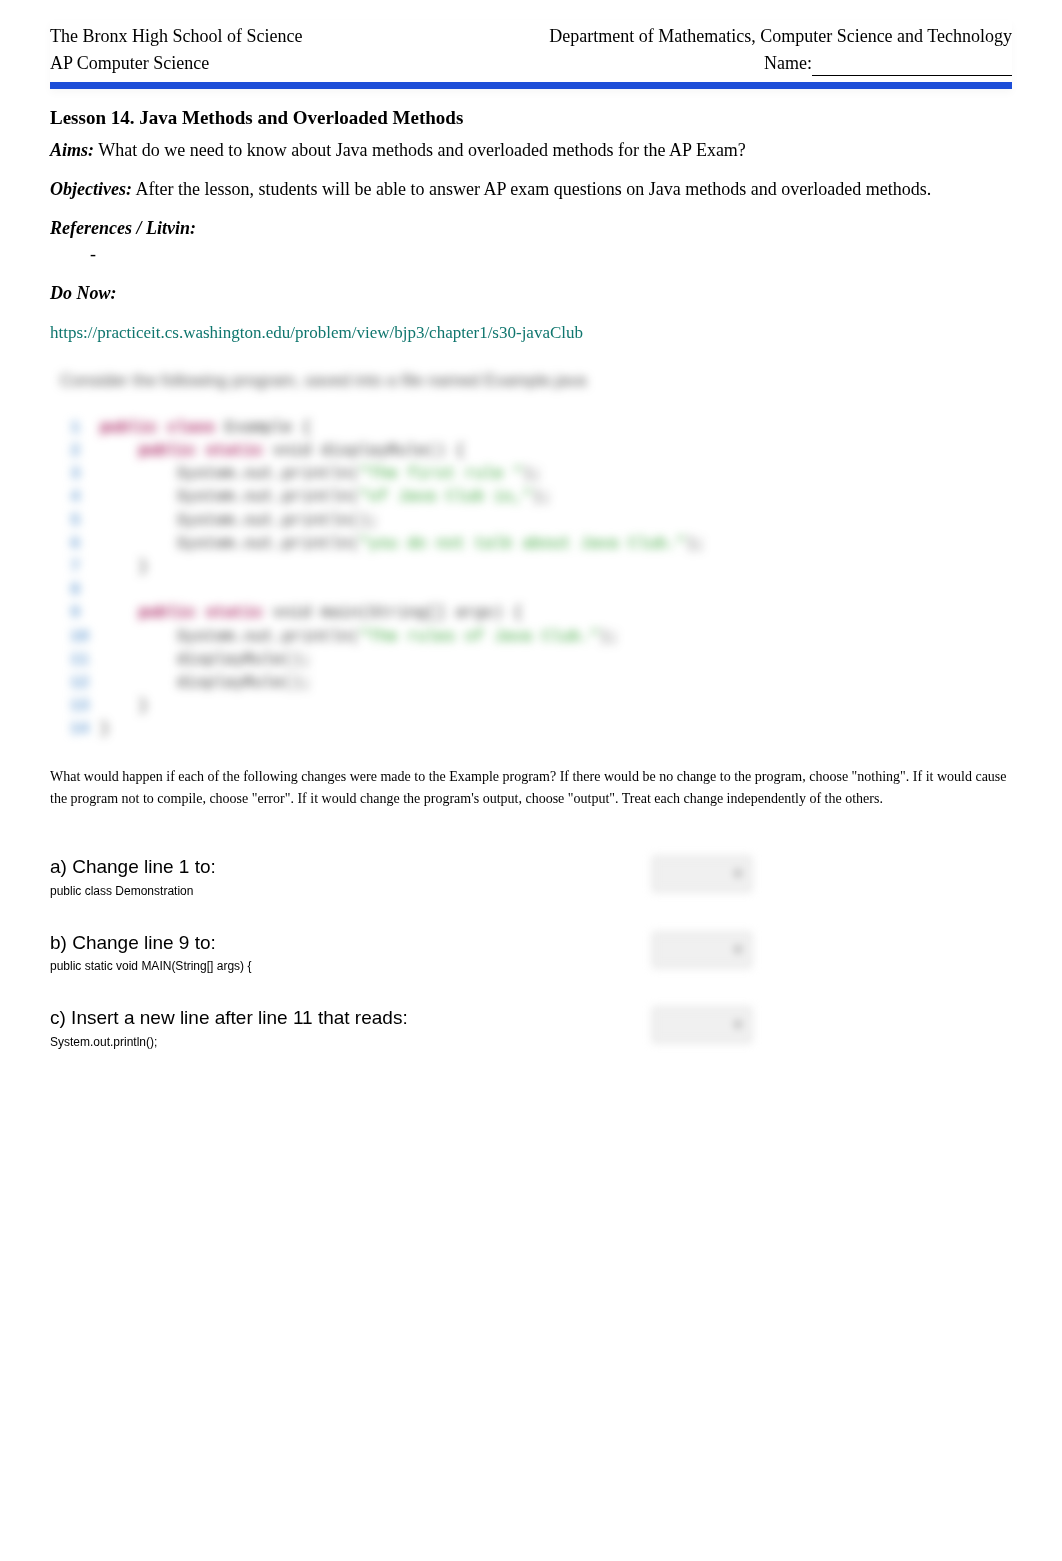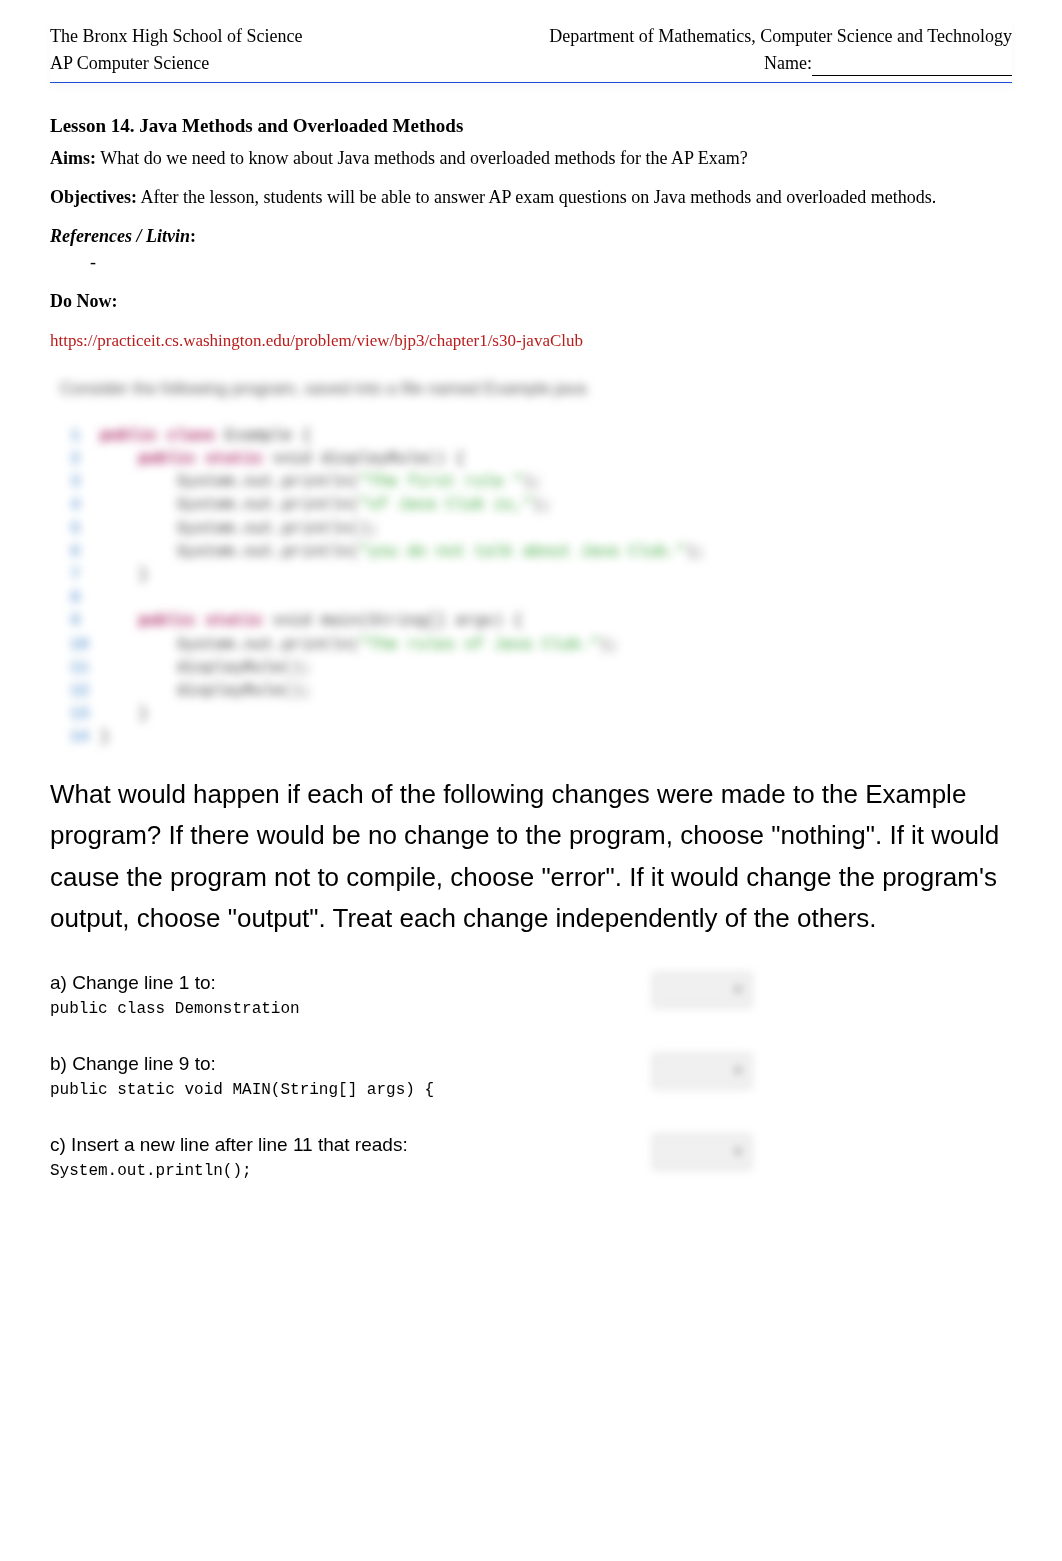--- a/index.html
+++ b/index.html
@@ -15,58 +15,59 @@
       color: #000;
       font-size: 18px;
       line-height: 1.4;
     }
     .header-row {
       display: flex;
       justify-content: space-between;
       padding-bottom: 2px;
     }
     .header-block {
-      border-bottom: 1px solid #1d4ed8;
+      border-bottom: 7px solid #1d4ed8;
       box-shadow: 0 4px 8px rgba(0,0,0,0.03);
-      margin-bottom: 30px;
+      margin-bottom: 16px;
       padding: 4px 0;
     }
     .name-line {
       border-bottom: 1px solid #000;
       display: inline-block;
       width: 200px;
       height: 1em;
       vertical-align: bottom;
     }
     .title {
       font-weight: bold;
       font-size: 19px;
       margin-bottom: 6px;
     }
     .section {
       margin-bottom: 14px;
     }
     .bold {
       font-weight: bold;
+      font-style: italic;
     }
     .italic {
       font-style: italic;
     }
     .bullet-list {
       padding-left: 40px;
     }
     .bullet-item {
       display: flex;
       gap: 20px;
     }
     .bullet-dash {
       flex-shrink: 0;
     }
     .link {
-      color: #b91c1c;
+      color: #0f766e;
       text-decoration: none;
       font-size: 17px;
     }
     .blurred-section {
       margin: 20px 0 20px 10px;
       filter: blur(5px);
       user-select: none;
       pointer-events: none;
       padding: 4px 0;
     }
@@ -100,42 +101,42 @@
       color: #a71d5d;
       font-weight: bold;
     }
     .str {
       color: #2ca02c;
     }
     .plain {
       color: #333;
     }
     .question-text {
-      font-family: Liberation Sans, sans-serif;
-      font-size: 26px;
+      font-family: Liberation Serif, serif;
+      font-size: 14px;
       line-height: 1.6;
-      margin: 20px 0 30px 0;
+      margin: 20px 0 44px 0;
     }
     .answer-row {
       display: flex;
       justify-content: center;
       align-items: flex-start;
       margin-bottom: 30px;
       font-family: Arial, Helvetica, sans-serif;
     }
     .answer-left {
       flex: 1;
     }
     .answer-prompt {
       font-size: 19px;
       margin-bottom: 2px;
     }
     .answer-code {
-      font-family: Liberation Mono, monospace;
-      font-size: 16px;
+      font-family: Liberation Sans, sans-serif;
+      font-size: 12px;
     }
     .select-blur {
       width: 100px;
       height: 36px;
       filter: blur(4px);
       background: #f0f0f0;
       border: 1px solid #ccc;
       border-radius: 3px;
       position: relative;
       margin-right: 260px;

